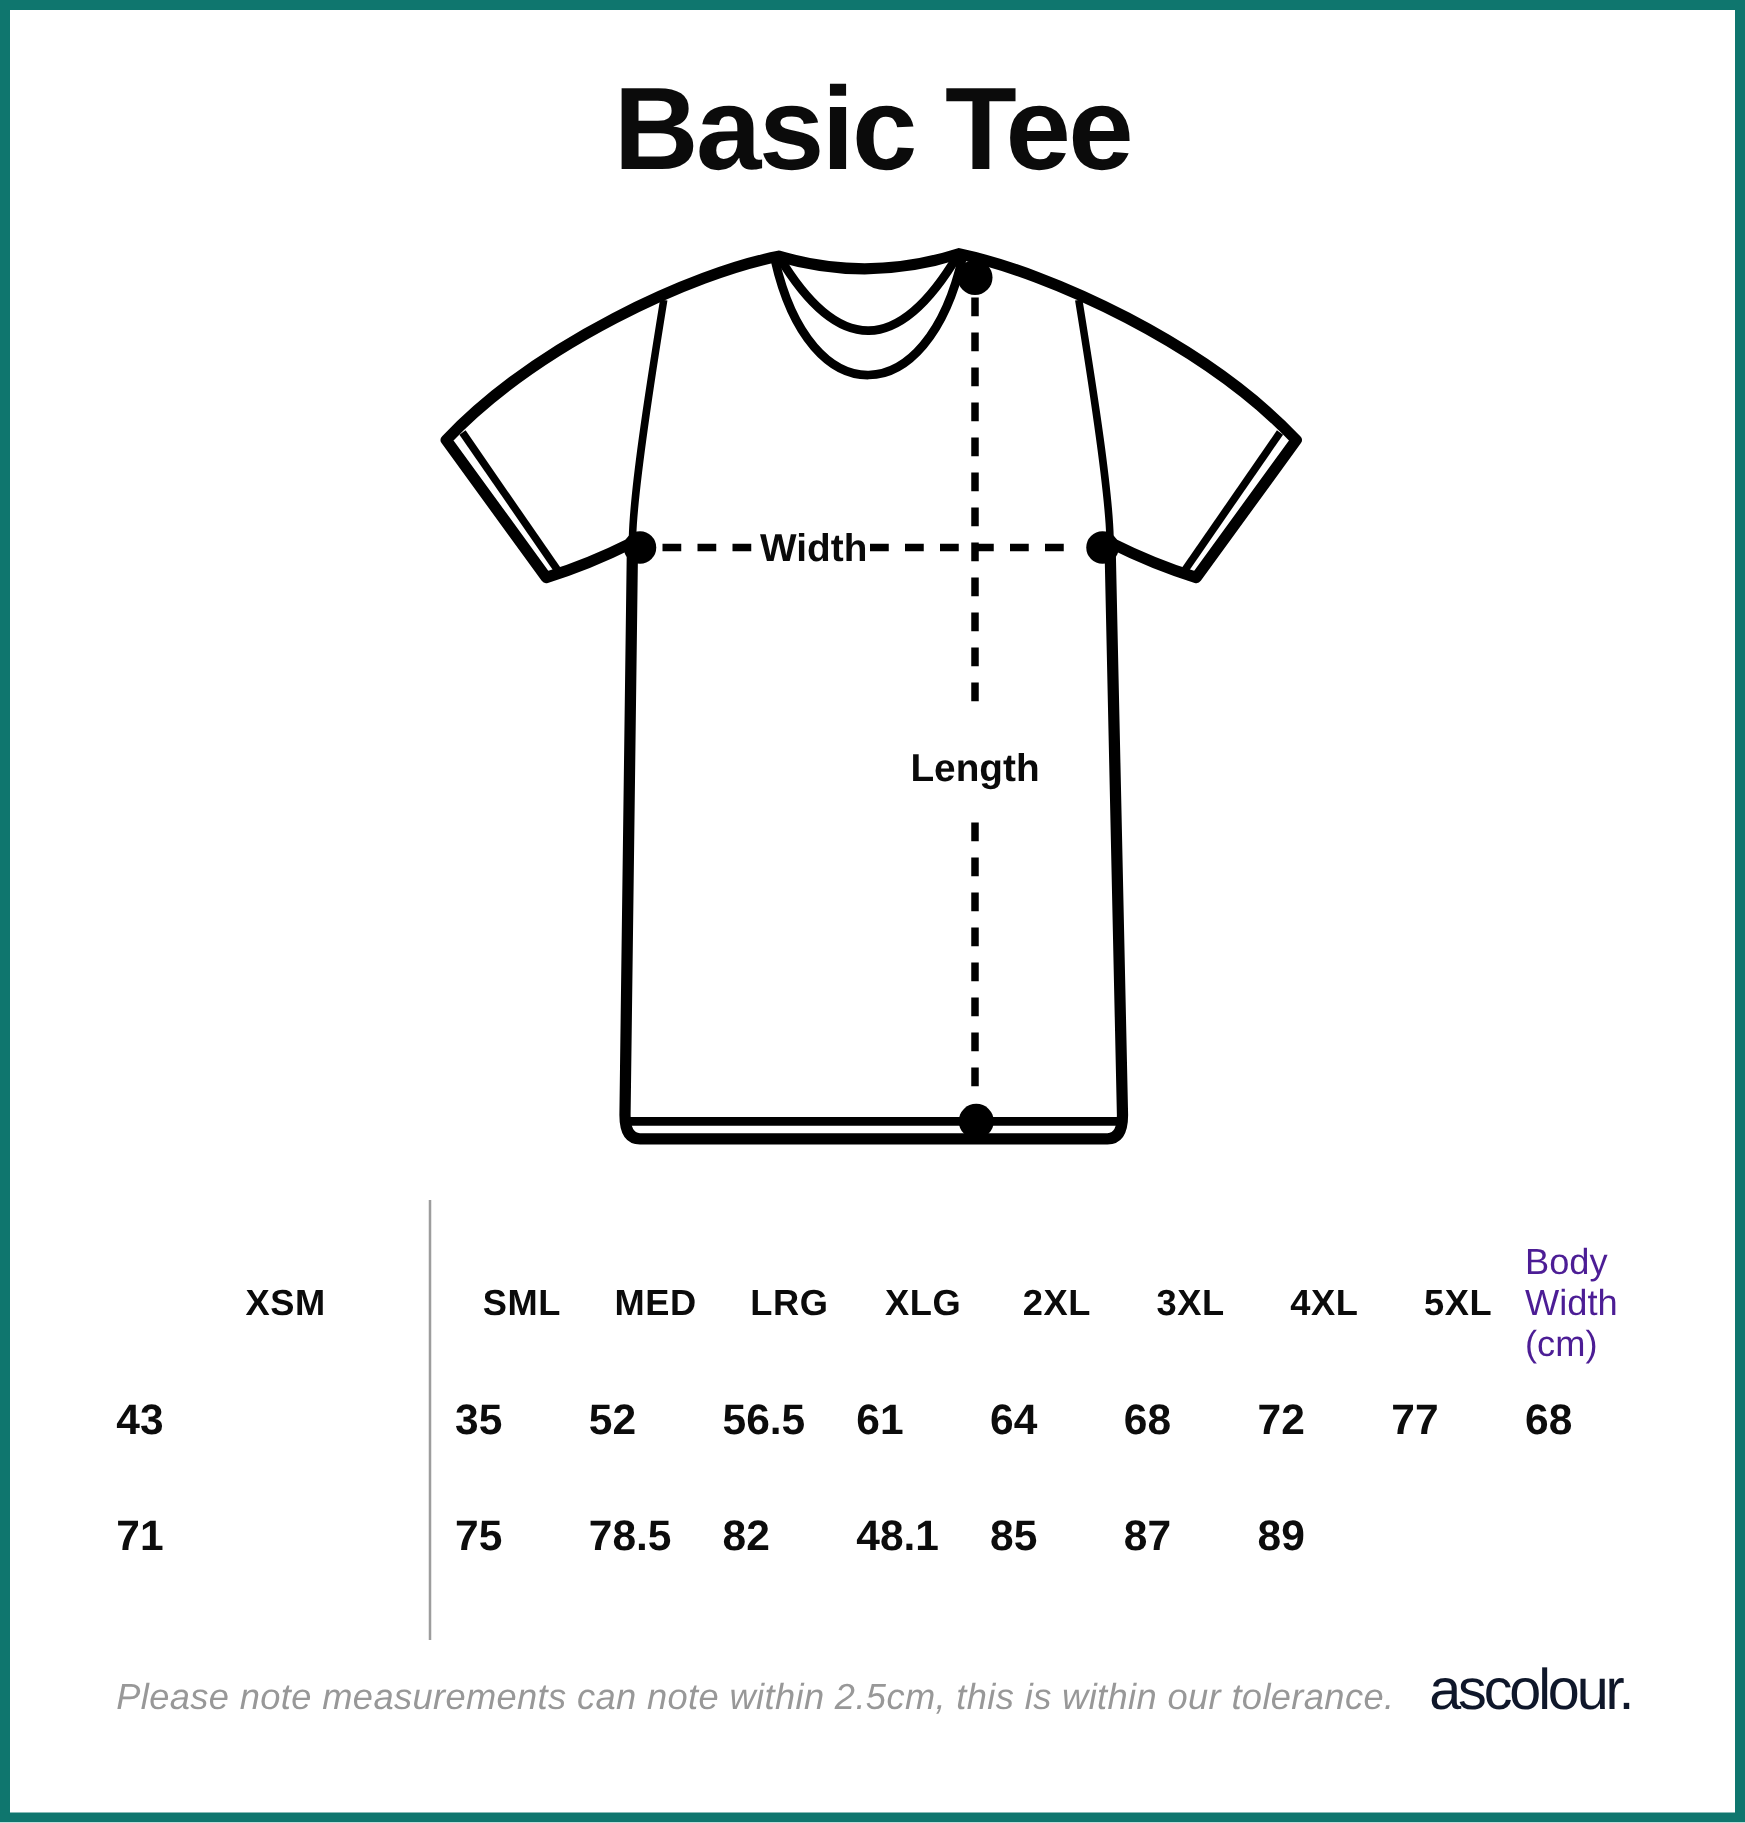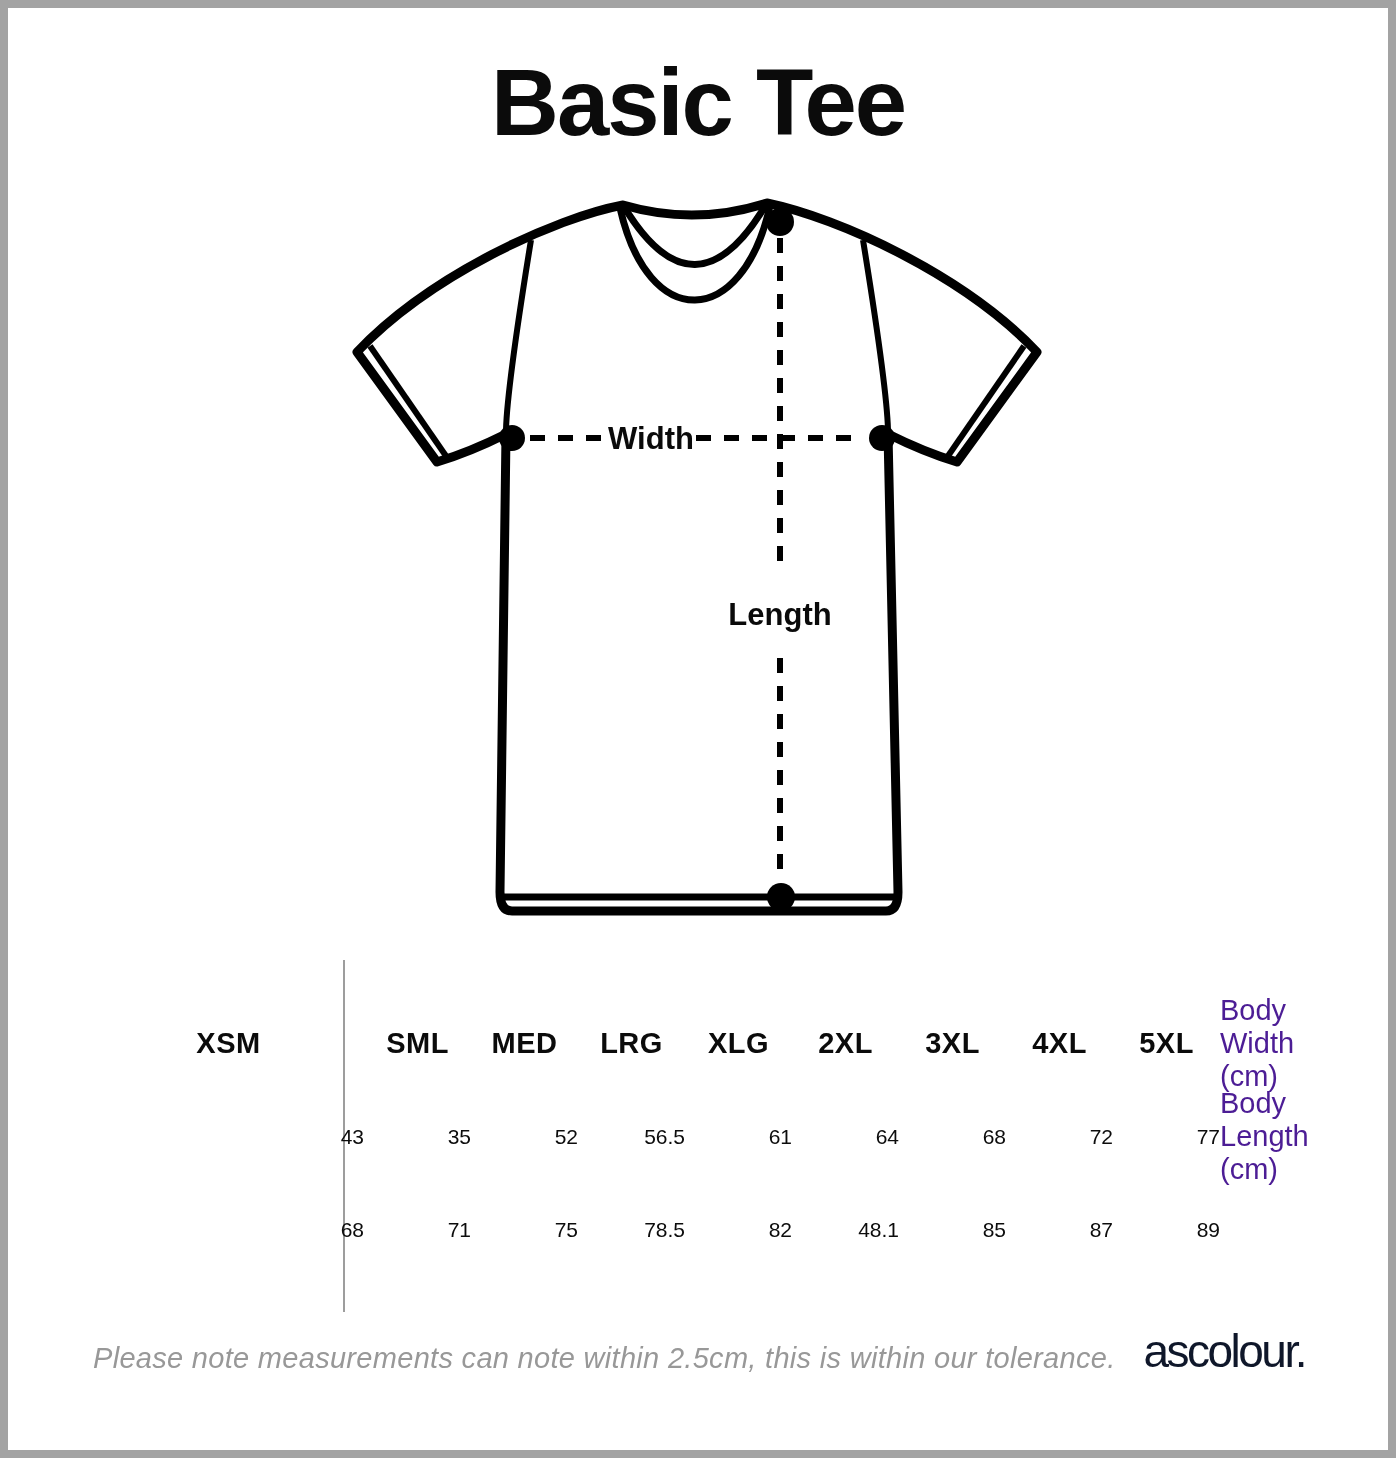--- a/index.html
+++ b/index.html
@@ -1,20 +1,20 @@
 <!DOCTYPE html>
 <html><head>
 <meta charset="utf-8">
 <style>
   html,body{margin:0;padding:0;background:#ffffff;}
   .canvas{
     position:relative;
     width:1396px;height:1458px;
     box-sizing:border-box;
-    border:8px solid #a3a3a3;
+    border:8px solid #0f766e;
     background:#ffffff;
     font-family:"Liberation Sans", sans-serif;
     color:#0b0b0b;
     overflow:hidden;
   }
   .title{
     position:absolute;left:0;top:46px;width:100%;
     text-align:center;
     font-size:94px;font-weight:bold;letter-spacing:-2px;
     line-height:1.05;color:#0b0b0b;
@@ -34,21 +34,21 @@
   }
   .size-table .hcell{
     font-weight:bold;font-size:29px;letter-spacing:0.5px;
     text-align:center;color:#0b0b0b;
   }
   .size-table .hcell.first{text-align:left;}
   .size-table .rlabel{
     font-size:29px;color:#4c1d95;text-align:left;
   }
   .size-table .vcell{
-    font-size:21px;color:#0c0c0c;text-align:right;
+    font-size:34px;color:#0c0c0c;text-align:left;font-weight:bold;
   }
   .note{
     position:absolute;left:85px;top:1334px;
     font-size:29px;font-style:italic;color:#989898;
     letter-spacing:0.3px;
   }
   .brand{
     position:absolute;right:83px;top:1316px;
     font-size:46px;letter-spacing:-2.5px;color:#0f172a;
   }
@@ -120,21 +120,20 @@
     <div class="vcell">43</div>
     <div class="vcell">35</div>
     <div class="vcell">52</div>
     <div class="vcell">56.5</div>
     <div class="vcell">61</div>
     <div class="vcell">64</div>
     <div class="vcell">68</div>
     <div class="vcell">72</div>
     <div class="vcell">77</div>
 
-    <div class="rlabel">Body Length (cm)</div>
     <div class="vcell">68</div>
     <div class="vcell">71</div>
     <div class="vcell">75</div>
     <div class="vcell">78.5</div>
     <div class="vcell">82</div>
     <div class="vcell">48.1</div>
     <div class="vcell">85</div>
     <div class="vcell">87</div>
     <div class="vcell">89</div>
   </div>

